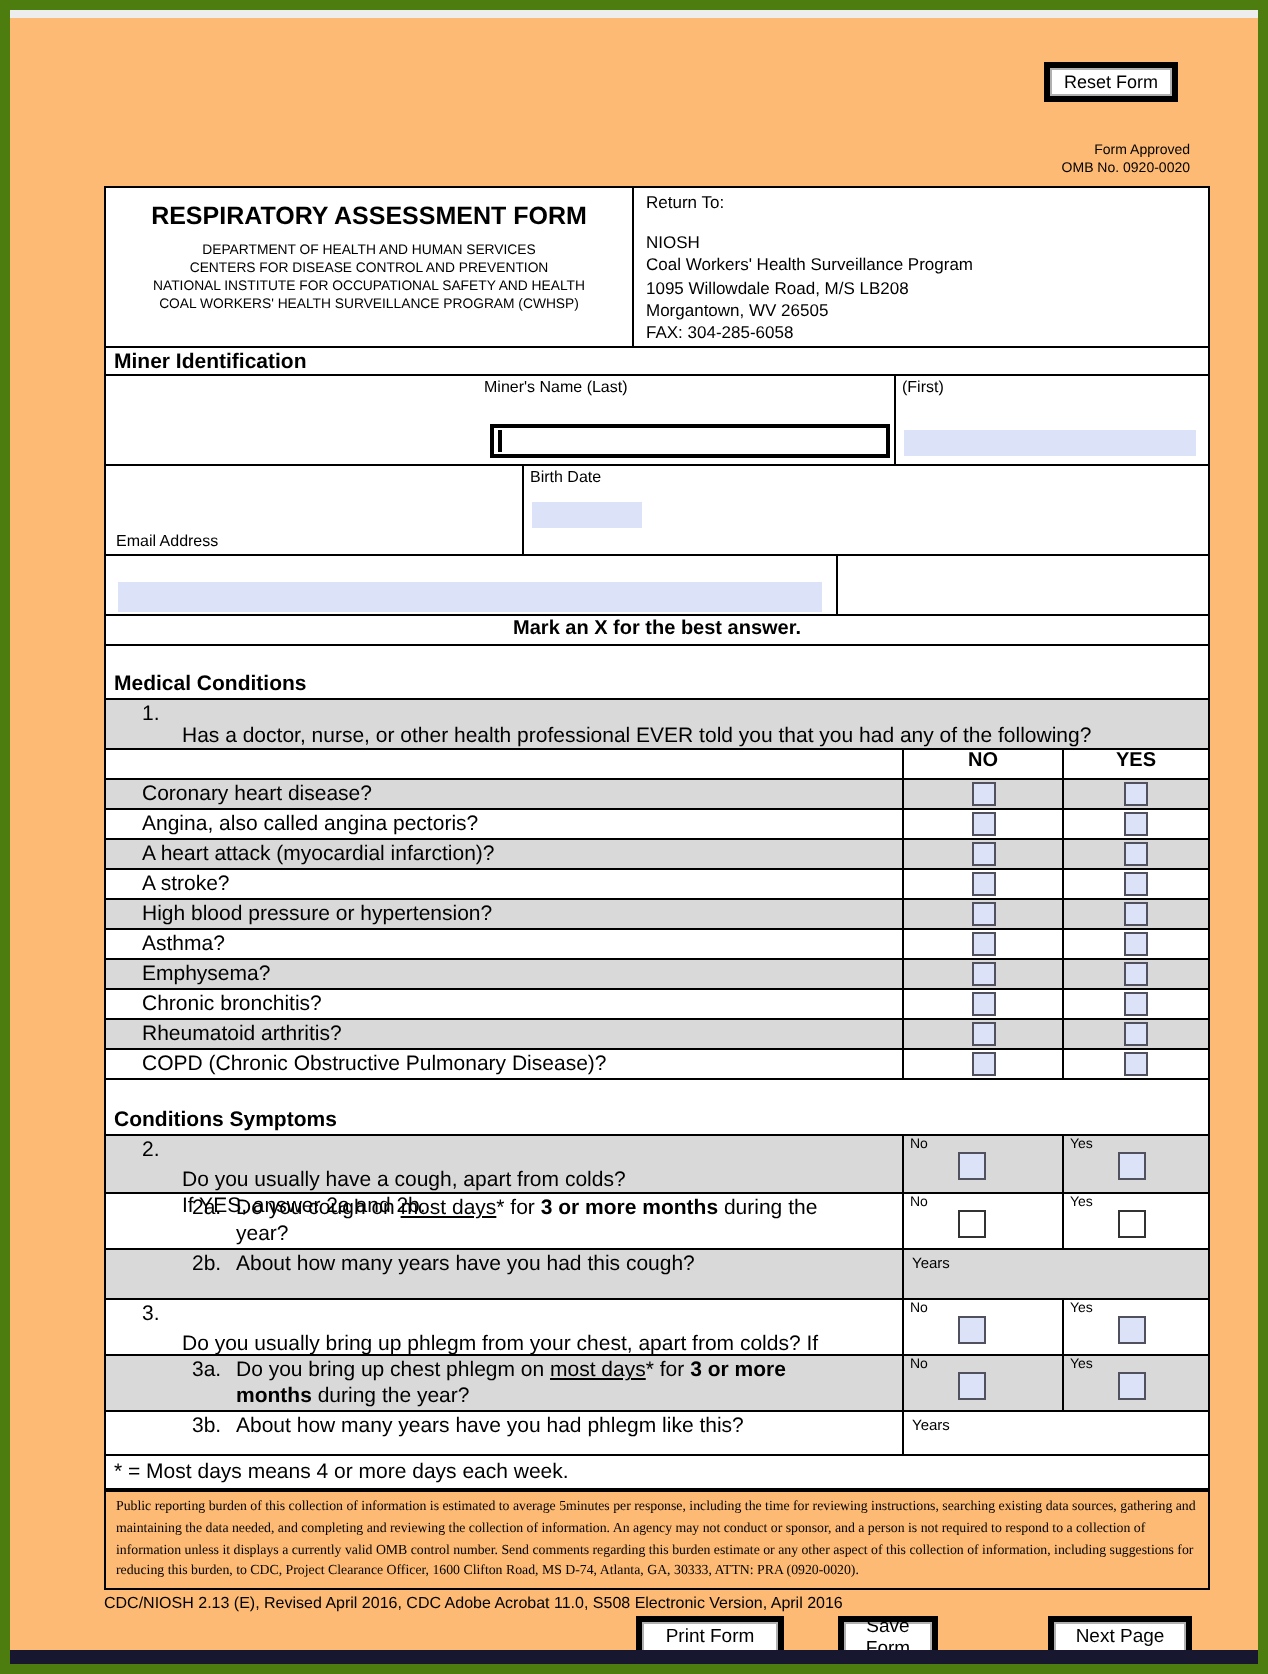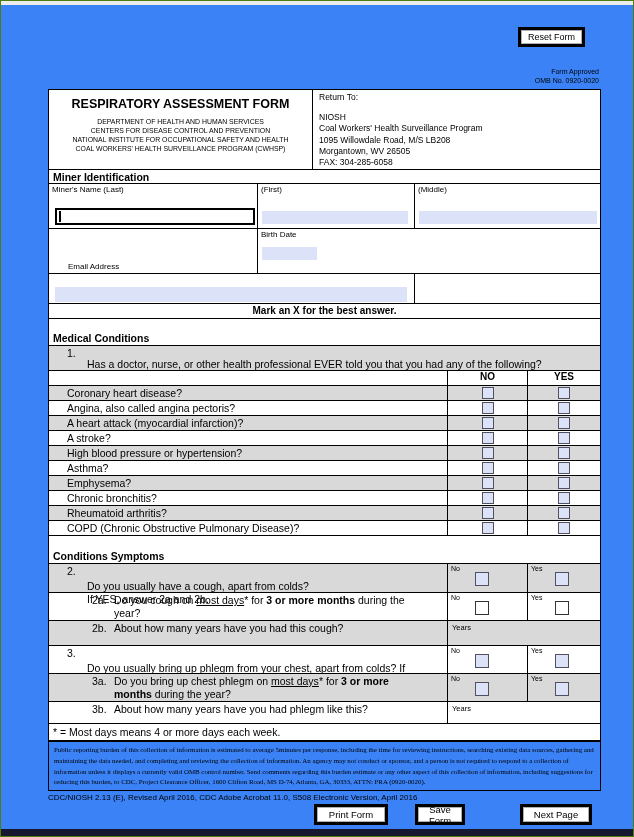--- a/index.html
+++ b/index.html
@@ -1,18 +1,18 @@
 <!DOCTYPE html>
 <html><head>
 <meta charset="utf-8">
 <style>
   * { margin:0; padding:0; box-sizing:border-box; }
   html,body { background:#fff; }
   body { width:634px; height:837px; font-family:"Liberation Sans", sans-serif; color:#000; position:relative; }
-  .page { position:absolute; inset:0; width:634px; height:837px; background:#3b82f6; border:1px solid #4d7c0f; overflow:hidden; }
+  .page { position:absolute; inset:0; width:634px; height:837px; background:#fdba74; border:5px solid #4d7c0f; overflow:hidden; }
   .topstrip { position:absolute; top:0; left:0; right:0; height:4px; background:#ededed; }
   .bottombar { position:absolute; bottom:0; left:0; right:0; height:7px; background:#17172f; }
 
   .pdf-btn { position:absolute; background:#fff; border:3px solid #000; box-shadow:inset 0 0 0 1px #b0b0b0;
              display:flex; align-items:center; justify-content:center; font-size:9.5px; cursor:pointer; }
   .reset-btn { top:26px; left:517px; width:67px; height:20px; font-size:9px; }
   .print-btn { top:803px; left:313px; width:74px; height:21px; }
   .save-btn  { top:803px; left:414px; width:50px; height:21px; }
   .next-btn  { top:803px; left:519px; width:72px; height:21px; }
 
@@ -119,29 +119,25 @@
         <span class="flabel">Miner's Name (Last)</span>
         <div class="focusfld">
           <span class="caret"></span>
           <span></span>
         </div>
       </div>
       <div class="mcell m2">
         <span class="flabel">(First)</span>
         <div class="fld" style="left:4px; right:6px; bottom:4px;"></div>
       </div>
-      <div class="mcell m3">
-        <span class="flabel">(Middle)</span>
-        <div class="fld" style="left:4px; right:3px; bottom:4px;"></div>
-      </div>
     </div>
 
     <div class="mrow" style="height:45px;">
       <div class="mcell m1">
-        <span class="flabel" style="position:absolute; bottom:1px; left:16px;">Email Address</span>
+        <span class="flabel" style="position:absolute; bottom:1px; left:2px;">Email Address</span>
       </div>
       <div class="mcell m2">
         <span class="flabel">Birth Date</span>
         <div class="fld" style="left:4px; width:55px; top:18px;"></div>
       </div>
     </div>
 
     <div class="mrow" style="height:30px;">
       <div class="mcell m12">
         <div class="fld" style="left:6px; width:352px; bottom:1px; height:15px;"></div>

